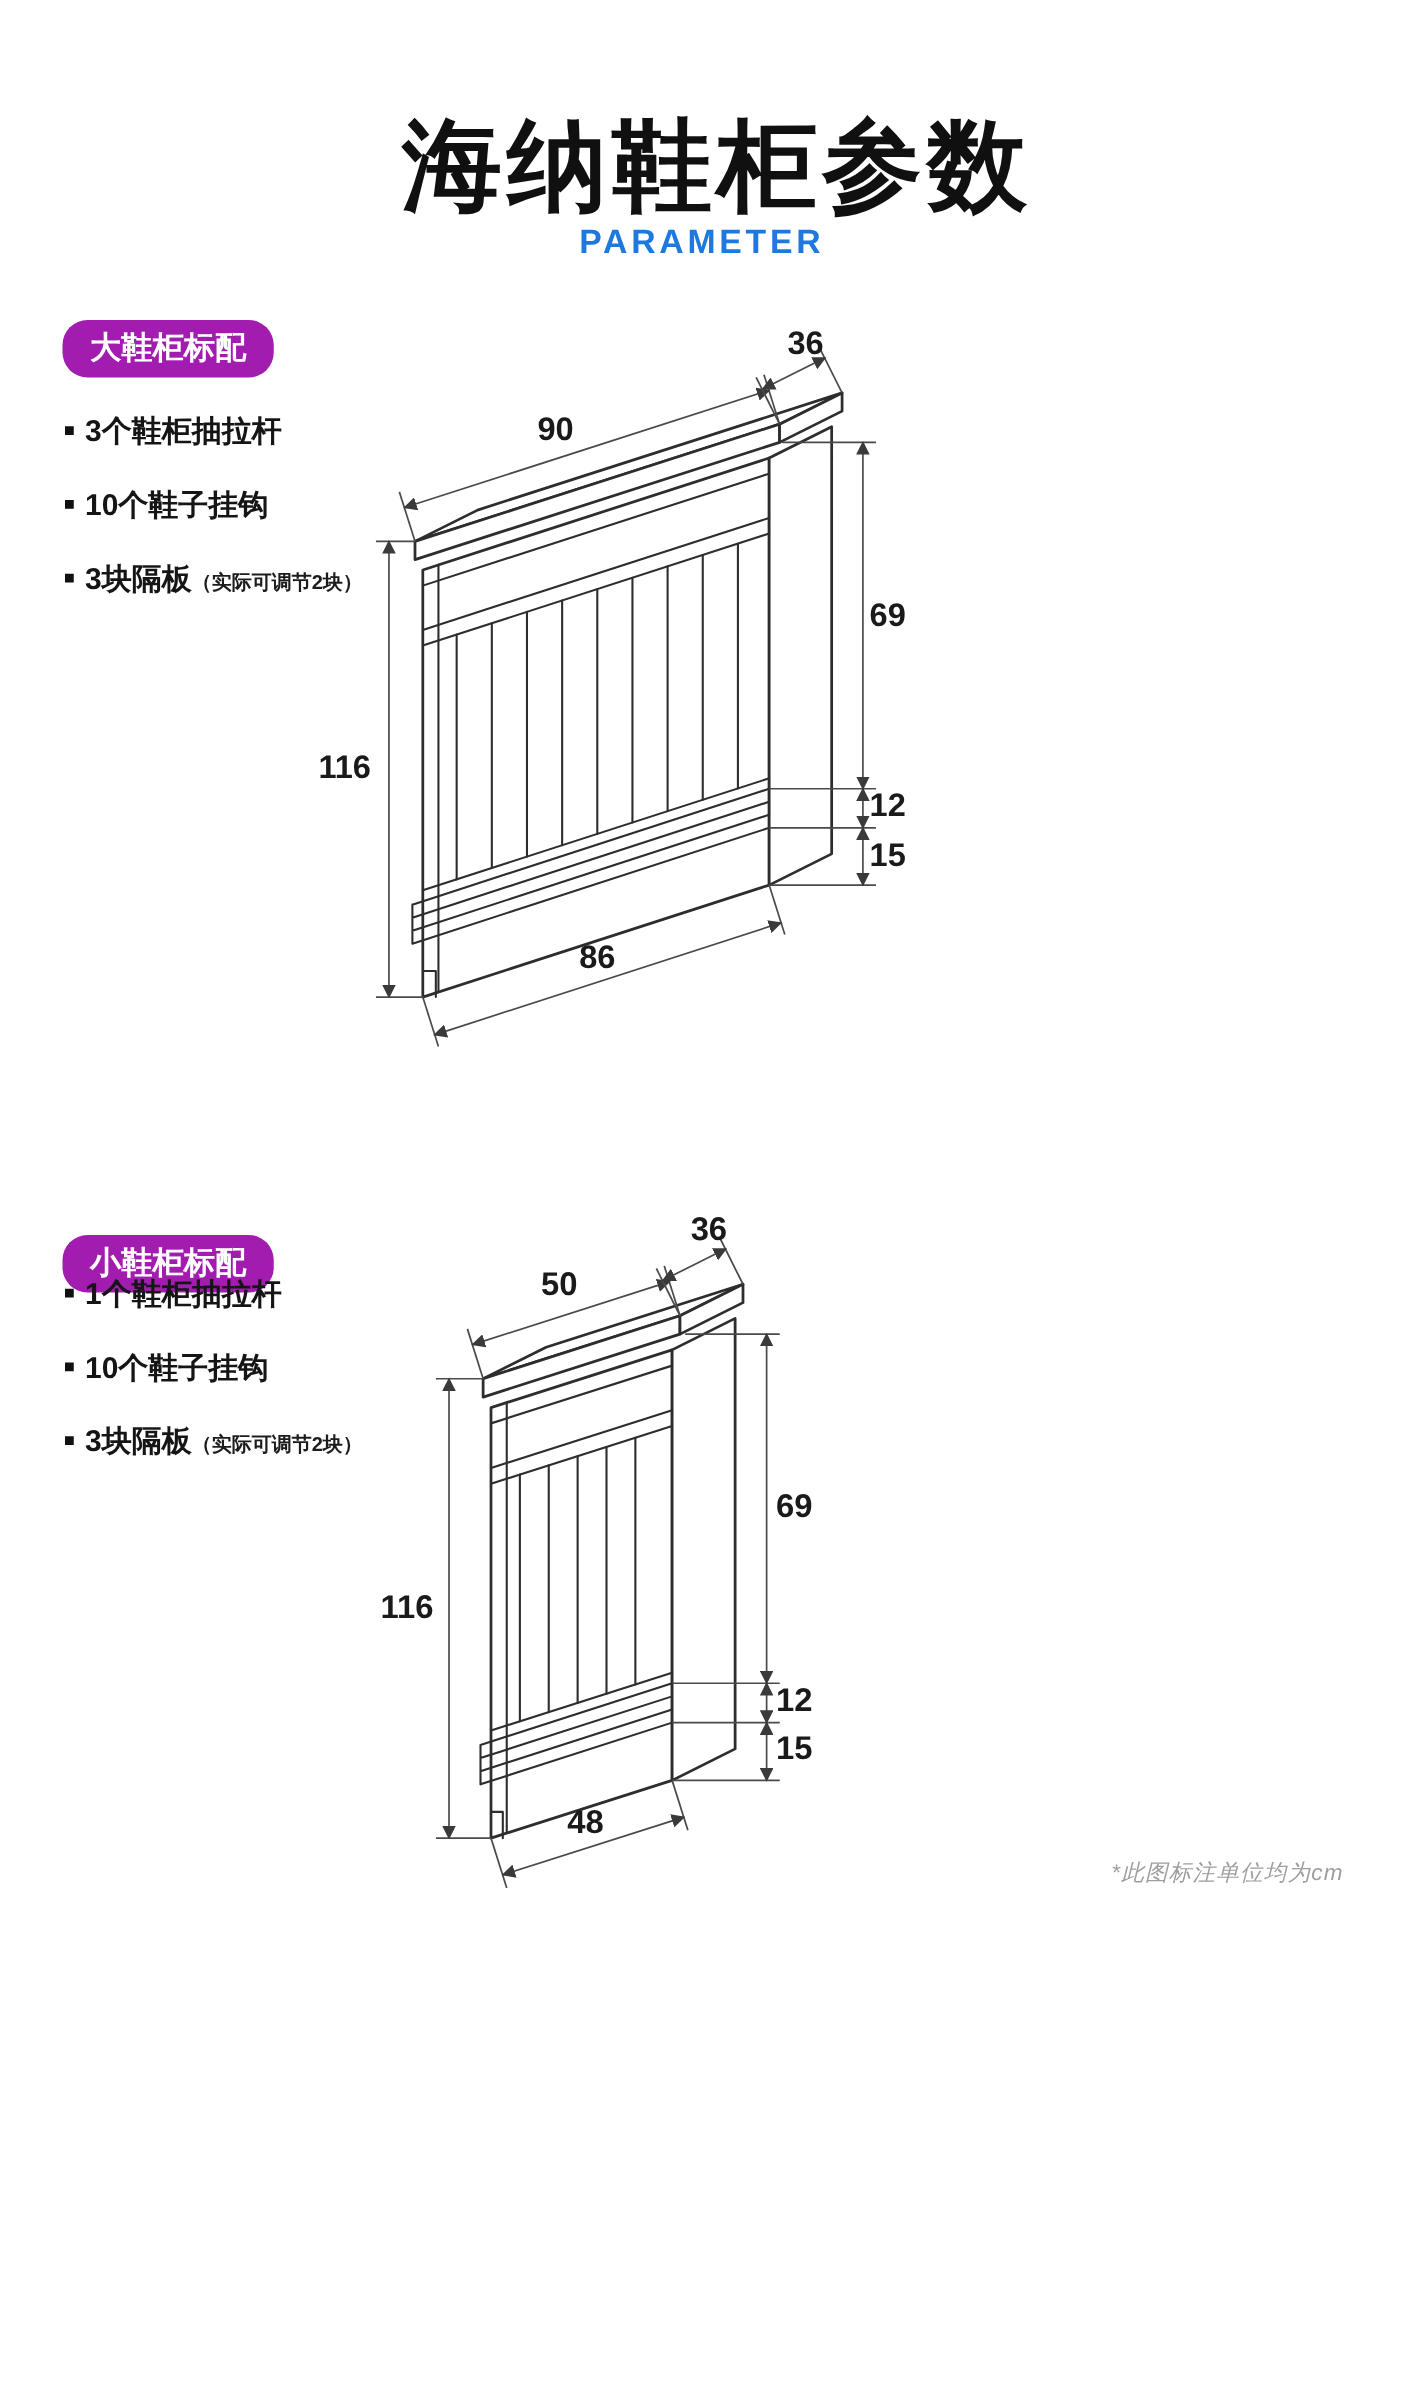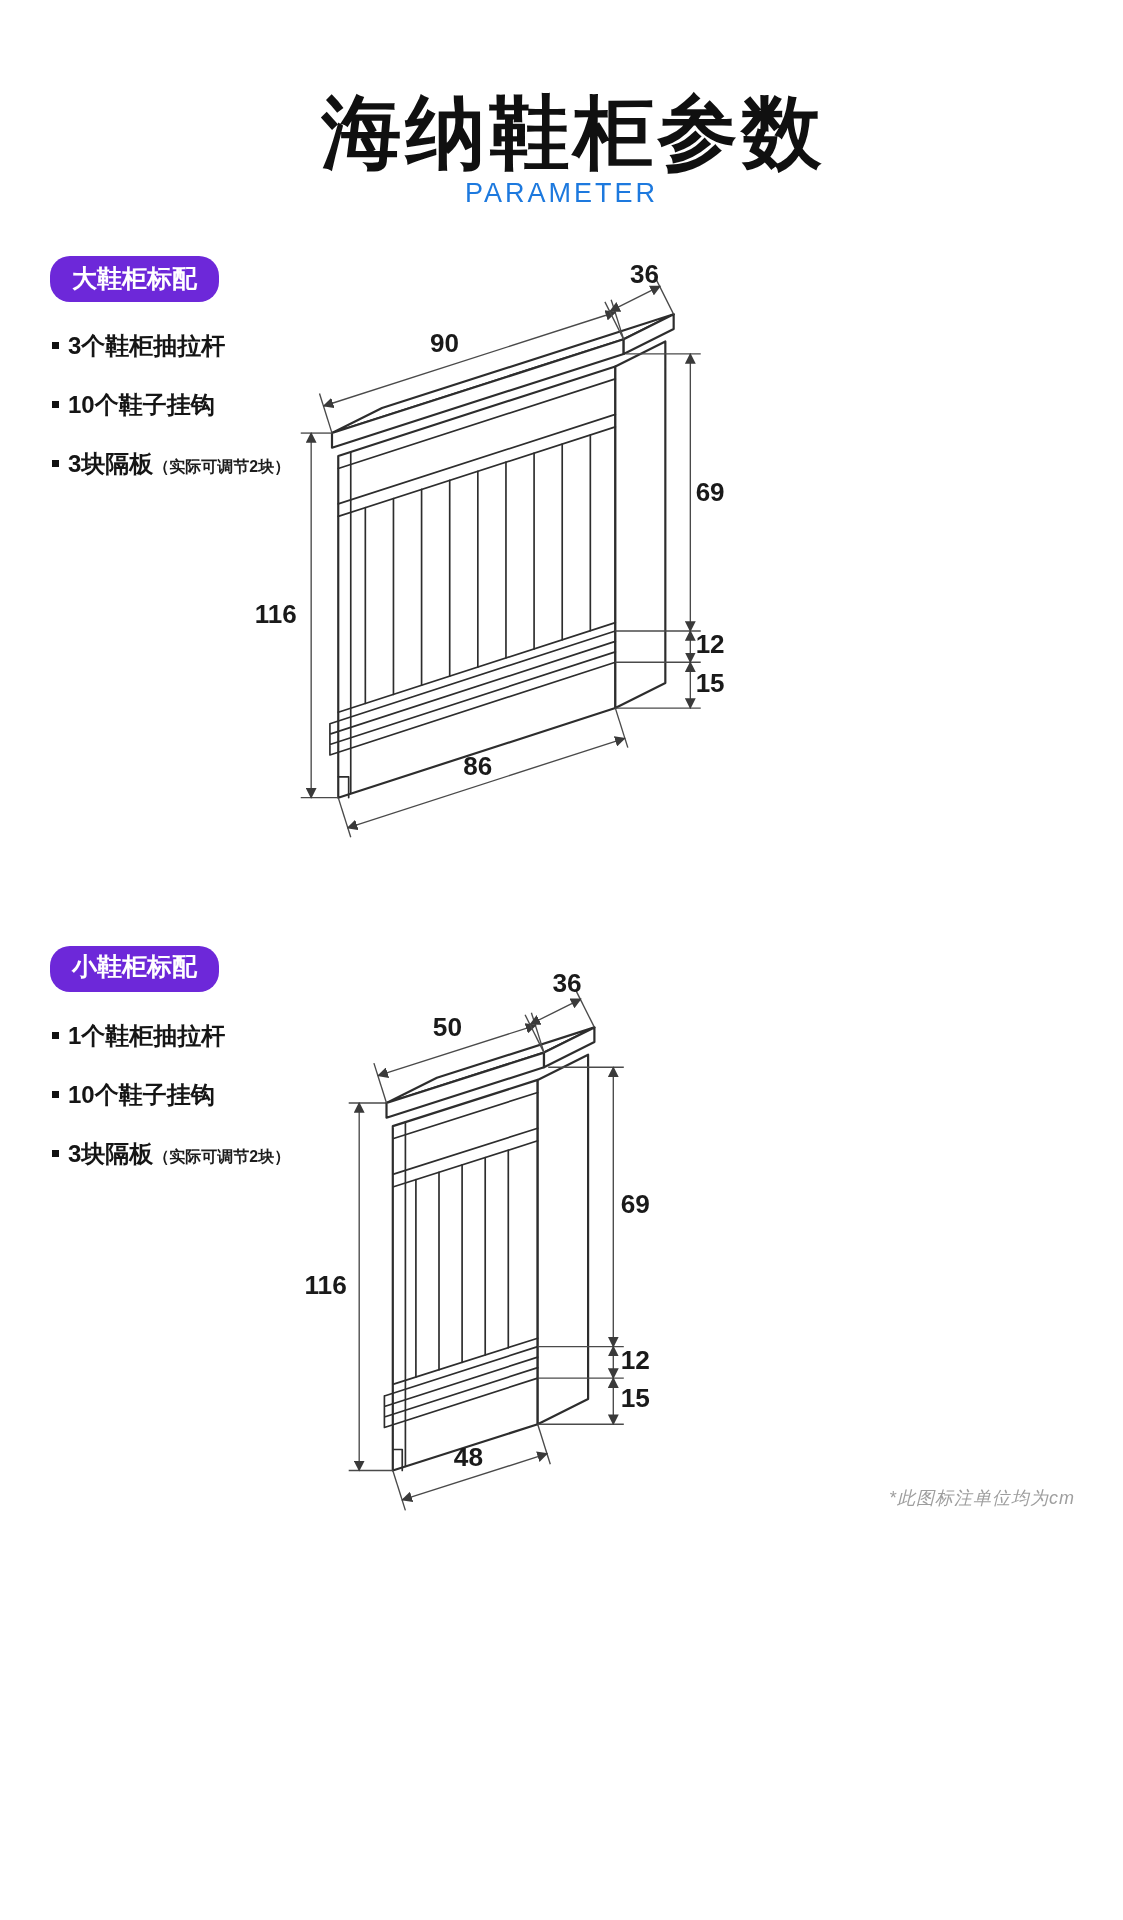--- a/index.html
+++ b/index.html
@@ -6,32 +6,32 @@
   body { background:#ffffff; font-family:"Liberation Sans","DejaVu Sans",sans-serif; }
   .page { position:relative; width:1123px; height:1920px; background:#ffffff; overflow:hidden; margin:0 auto; }
 
   .title {
     position:absolute; top:80px; left:12px; width:100%;
     text-align:center; font-size:80px; font-weight:900; color:#101010;
     letter-spacing:4px;
   }
   .subtitle {
     position:absolute; top:178px; left:0; width:100%;
-    text-align:center; font-size:27px; font-weight:400; color:#1d79de;
+    text-align:center; font-size:27px; font-weight:700; color:#1d79de;
     letter-spacing:3px;
   }
 
   .badge {
     position:absolute; left:50px;
-    display:inline-block; background:#6d28d9; color:#ffffff;
+    display:inline-block; background:#a21caf; color:#ffffff;
     font-size:25px; font-weight:700; line-height:1;
     padding:10px 22px 11px; border-radius:20px;
   }
   .badge.b1 { top:256px; }
-  .badge.b2 { top:946px;font-family:Liberation Mono, monospace; }
+  .badge.b2 { top:988px; }
 
   .features { position:absolute; left:52px; list-style:none; width:330px; }
   .features.f1 { top:306px; }
   .features.f2 { top:996px; }
   .features li { font-size:24px; color:#151515; font-weight:700; margin:24px 0; line-height:32px; white-space:nowrap; }
   .sq { display:inline-block; width:7px; height:7px; background:#111; margin-right:9px; vertical-align:5px; }
   .note { font-size:16px; color:#1c1c1c; }
 
   .diagram1 { position:absolute; left:232px; top:256px; width:500px; height:625px; }
   .diagram2 { position:absolute; left:292px; top:935px; width:420px; height:630px; }

